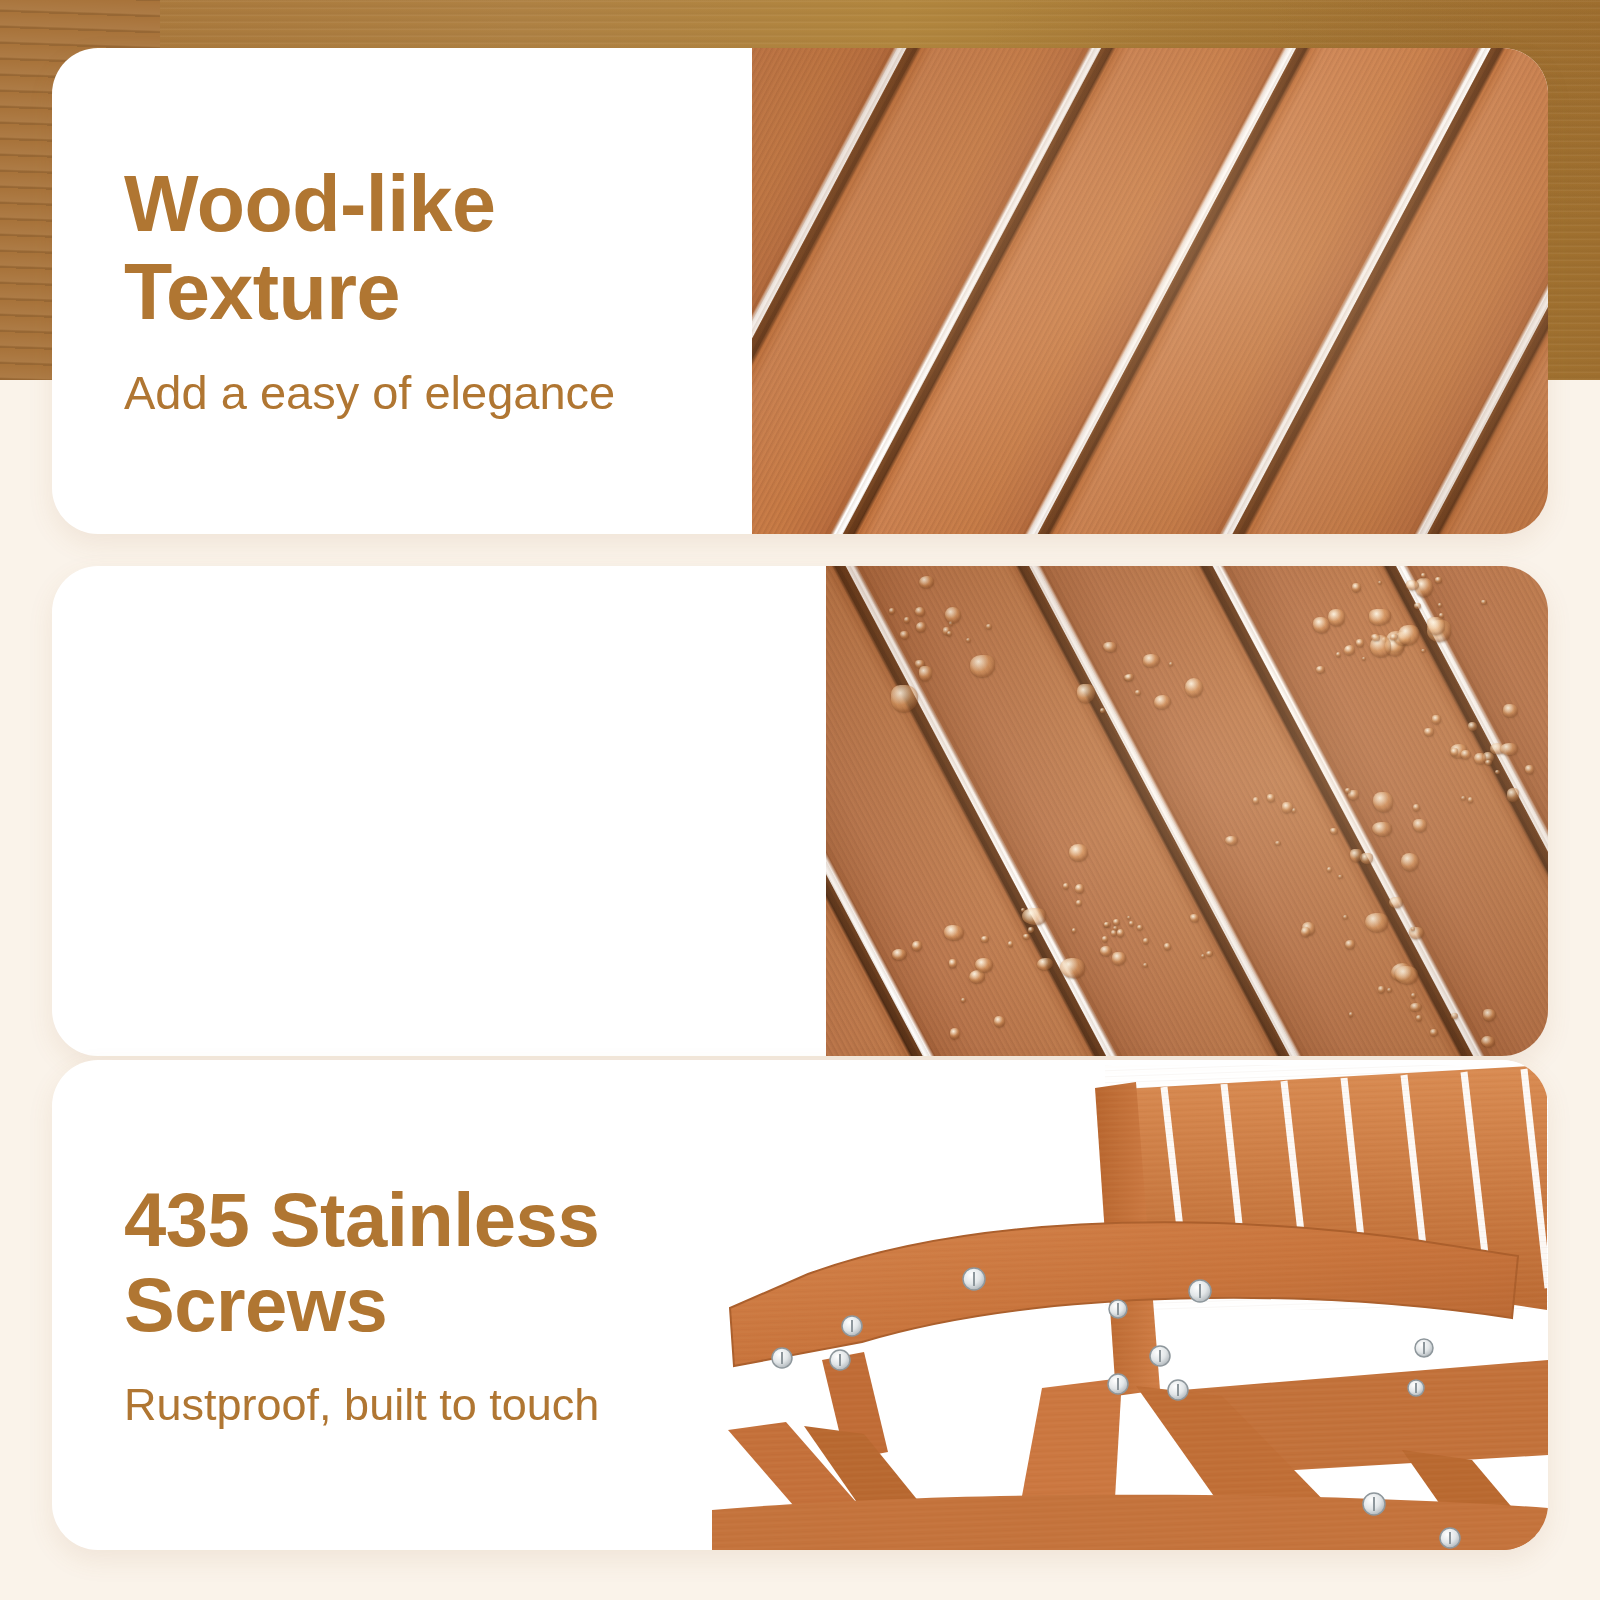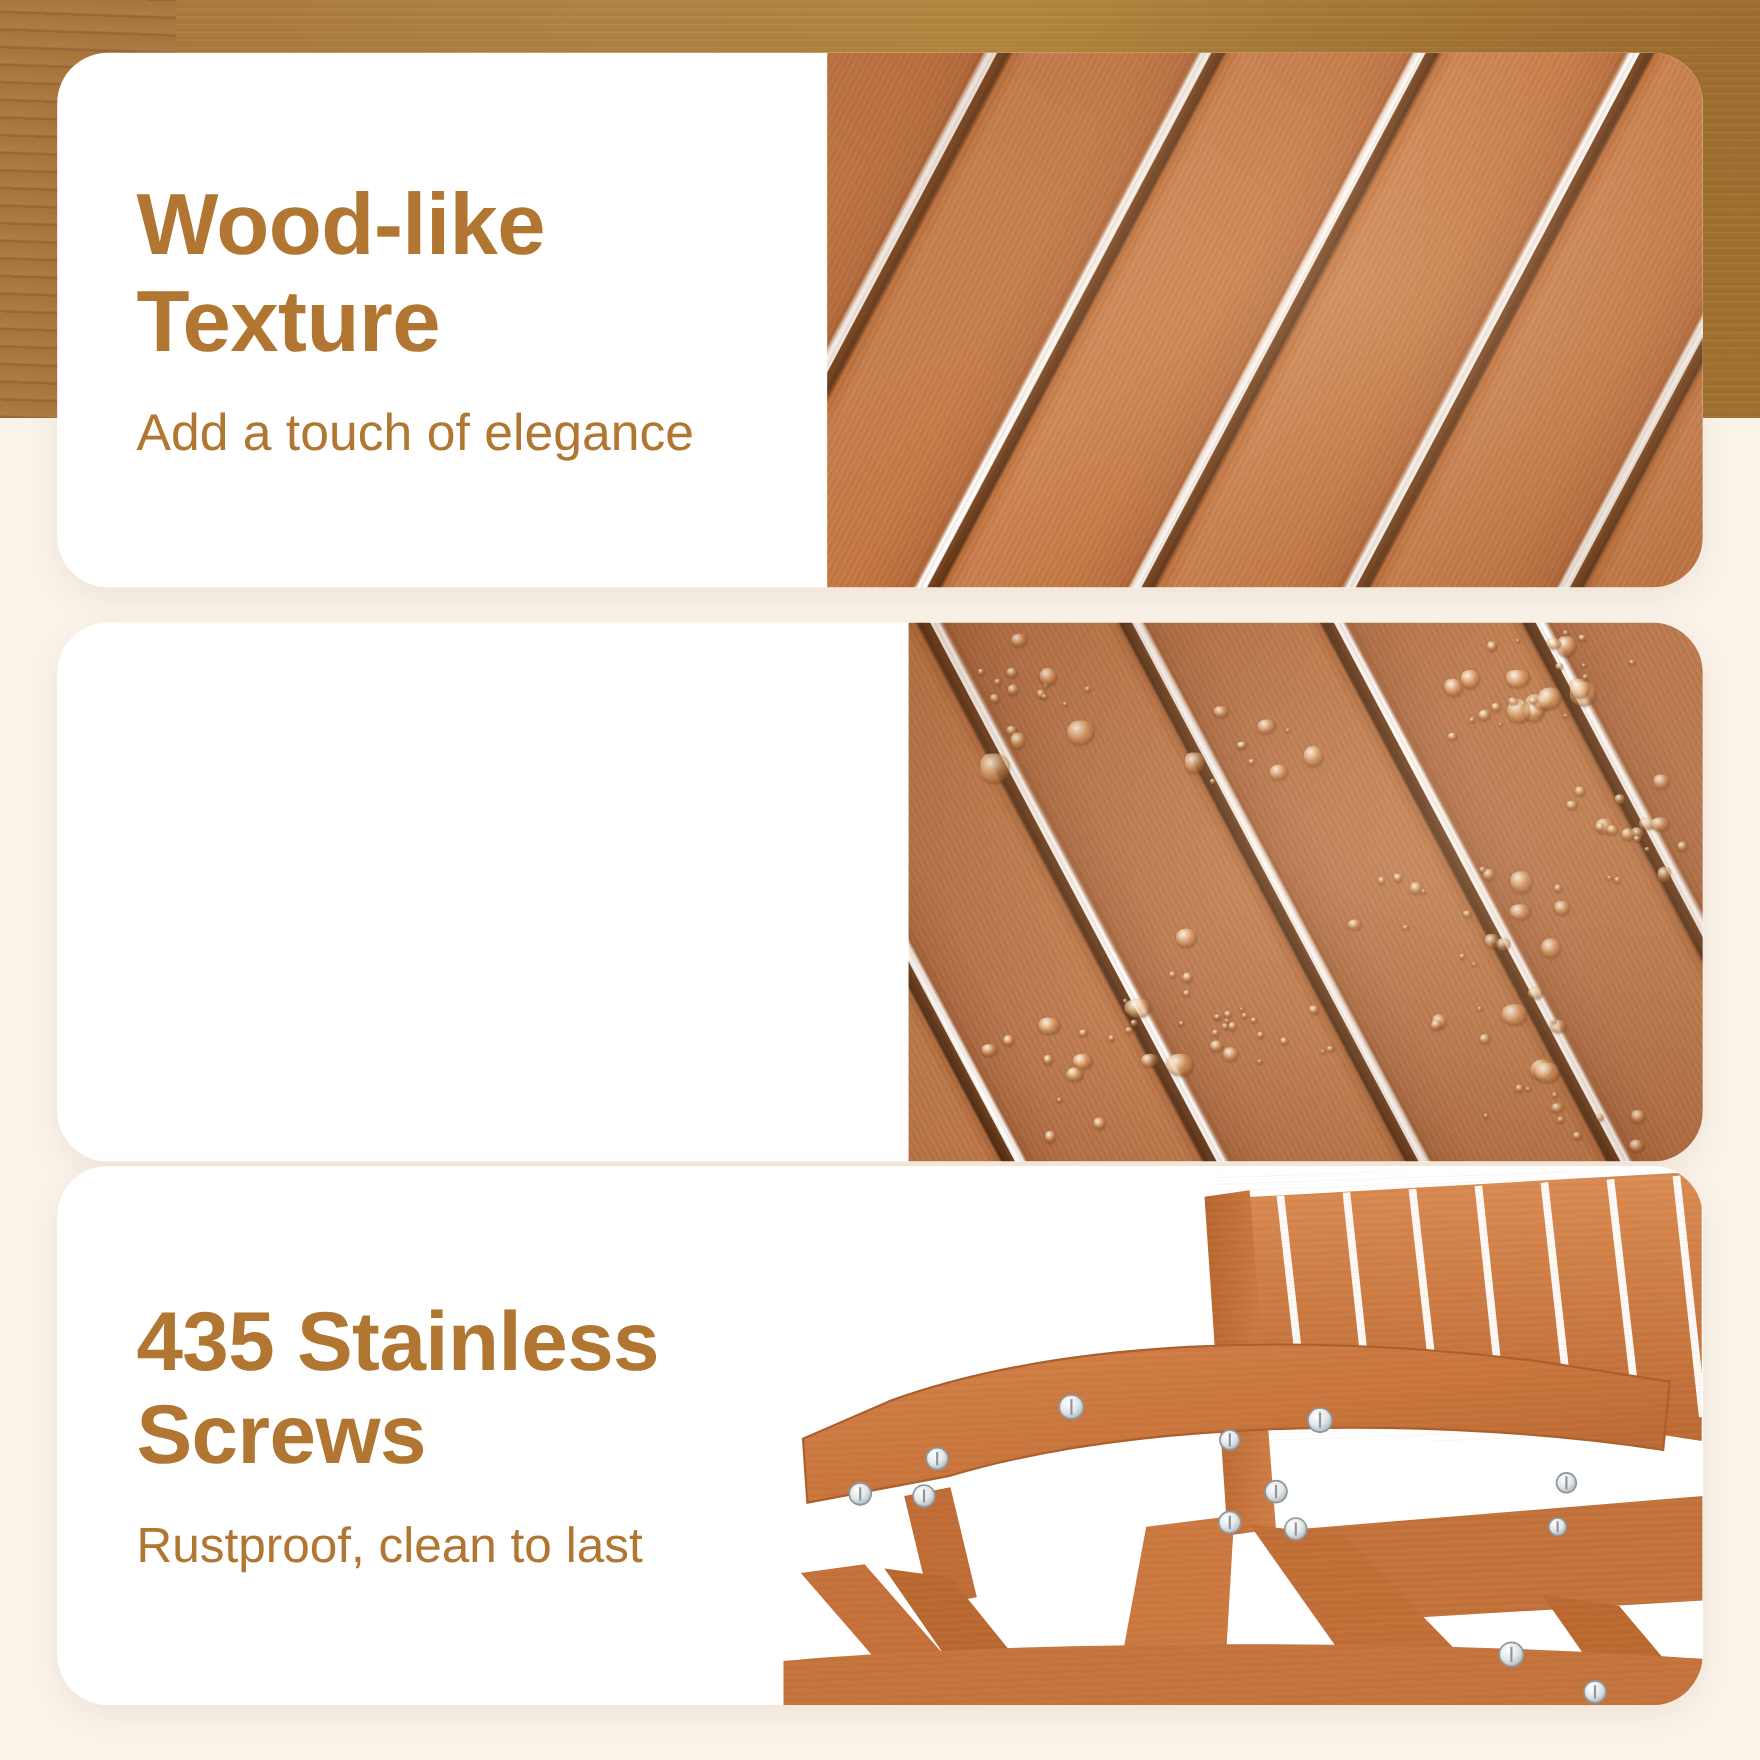--- a/index.html
+++ b/index.html
@@ -185,21 +185,21 @@
 
 <div id="page">
 
   <div class="bg-top-band"></div>
   <div class="bg-left-wood"></div>
 
   <div class="card" id="card-1">
     <div class="card-text">
       <div class="card-title">Wood-like
 Texture</div>
-      <div class="card-sub">Add a touch of elegance</div>
+      <div class="card-sub">Add a easy of elegance</div>
     </div>
     <div class="card-media">
       <div class="slats-a"></div>
       <div class="slat-grain"></div>
       <div class="slat-shade"></div>
     </div>
   </div>
 
   <div class="card reverse" id="card-2">
     <div class="card-media">
@@ -358,21 +358,21 @@
           <div class="drop" style="left: 624.564px; top: 446.783px; width: 7.16284px; height: 6.57027px; border-radius: 58.7284% 51.5419% 57.302% 56.5509%;"></div>
         </div>
       <div class="slat-shade"></div>
     </div>
   </div>
 
   <div class="card" id="card-3">
     <div class="card-text">
       <div class="card-title">435 Stainless
 Screws</div>
-      <div class="card-sub">Rustproof, clean to last</div>
+      <div class="card-sub">Rustproof, built to touch</div>
     </div>
     <div class="card-media">
       <div class="chair-canvas">
         <svg width="836" height="490" viewBox="0 0 836 490">
           <defs>
             <linearGradient id="wd" x1="0" y1="0" x2="1" y2="1">
               <stop offset="0" stop-color="#d4824a"></stop>
               <stop offset="0.5" stop-color="#c8743c"></stop>
               <stop offset="1" stop-color="#b46430"></stop>
             </linearGradient>

